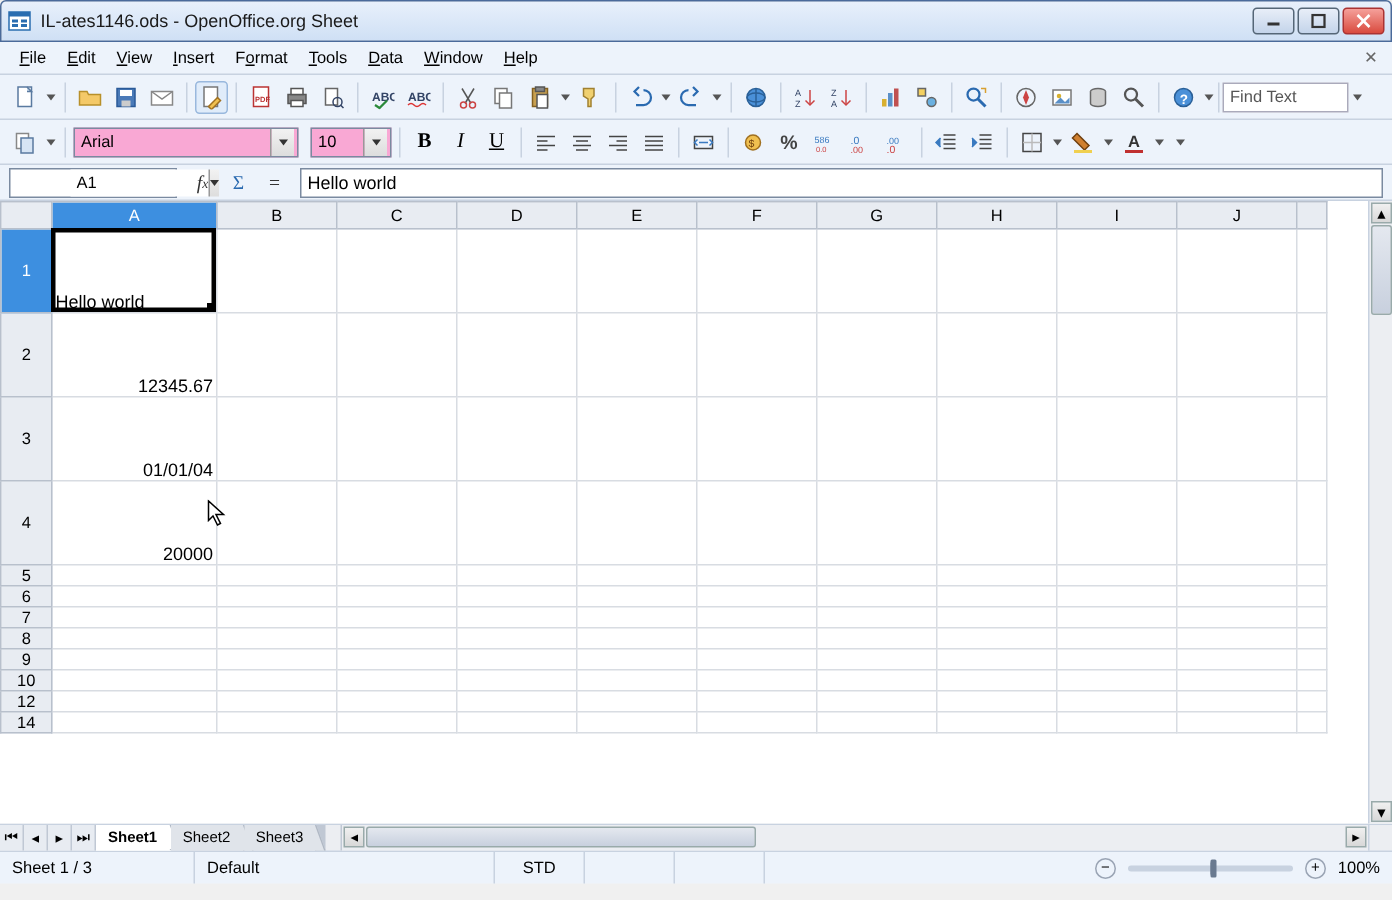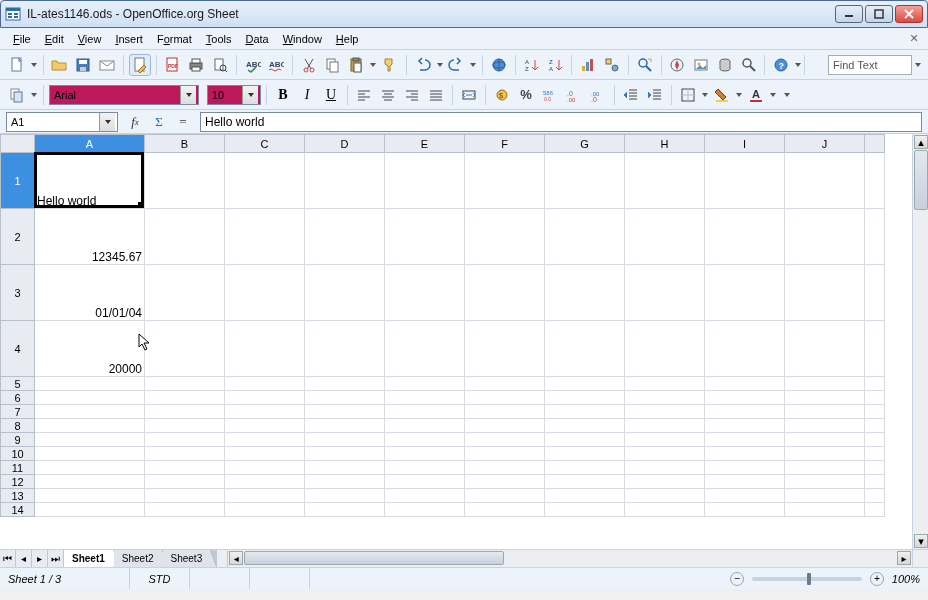--- a/index.html
+++ b/index.html
@@ -21,32 +21,32 @@
 
   
   .toolbar { height: 30px; background: #edf3fb; border-bottom: 1px solid #c8d2e0; display: flex; align-items: center; padding: 0 6px; gap: 2px; }
   .tbtn { width: 22px; height: 22px; border: 1px solid transparent; display: flex; align-items: center; justify-content: center; border-radius: 3px; }
   .tbtn.active { background: #e0ecfa; border-color: #99b8dd; }
   .tbtn svg { width: 16px; height: 16px; }
   .tdrop { width: 8px; display:flex; align-items:center; justify-content:center; }
   .tdrop::after { content: ""; border-left: 3px solid transparent; border-right: 3px solid transparent; border-top: 4px solid #555; }
   .sep { width: 1px; height: 20px; background: #c8d2e0; margin: 0 3px; }
   .findbox { margin-left: auto; display: flex; align-items: center; border: 1px solid #aab; background: white; height: 20px; padding: 0 4px; width: 84px; font-size: 11px; color: #555; }
-  .findbox-wrap { display:flex; align-items:center; gap:2px; border-left:1px solid #c8d2e0; padding-left:23px; margin-left:0;}
+  .findbox-wrap { display:flex; align-items:center; gap:2px; border-left:1px solid #c8d2e0; padding-left:2px; margin-left:0;}
 
   
   .fmt-toolbar { height: 30px; background: #edf3fb; border-bottom: 1px solid #c8d2e0; display: flex; align-items: center; padding: 0 6px; gap: 2px; }
-  .combo { border: 1px solid #7a8aa0; background: #be185d; height: 20px; display: flex; align-items: center; }
+  .combo { border: 1px solid #7a8aa0; background: #f9a8d4; height: 20px; display: flex; align-items: center; }
   .combo-input { border: none; outline: none; padding: 0 4px; font-size: 11px; background: transparent; }
   .combo-btn { width: 16px; height: 18px; background: linear-gradient(#f2f2f2,#ddd); border-left: 1px solid #999; display: flex; align-items: center; justify-content: center; }
   .combo-btn::after { content: ""; border-left: 3px solid transparent; border-right: 3px solid transparent; border-top: 4px solid #333; }
 
   
   .formulabar { height: 24px; background: #edf3fb; border-bottom: 1px solid #c8d2e0; display: flex; align-items: center; padding: 0 6px; gap: 4px; }
-  .namebox { border: 1px solid #7a8aa0; background: white; height: 20px; width: 112px; display: flex; }
+  .namebox { border: 1px solid #7a8aa0; background: white; height: 20px; width: 112px; display: flex; padding-left: 40px; }
   .namebox input { border: none; outline: none; width: 92px; padding: 0 4px; font-size: 11px; }
   .fx-area { display: flex; gap: 6px; align-items:center; padding: 0 4px;}
   .fx-btn { width: 18px; height: 18px; display:flex; align-items:center; justify-content:center; font-style: italic; font-family: serif; font-size: 13px; color:#333;}
   .formula-input { flex: 1; border: 1px solid #7a8aa0; background: white; height: 20px; padding: 0 4px; font-size: 12px; outline: none; }
 
   
   .sheet-area { position: relative; height: 415px; background: white; display: flex; }
   .grid-wrap { flex:1; overflow:hidden; position:relative; }
   table.grid { border-collapse: collapse; table-layout: fixed; }
   .corner { width: 34px; height: 18px; background: #e8ecf2; border: 1px solid #b8c0cc; }
@@ -72,21 +72,21 @@
   .sheet-tab { padding: 1px 8px; border-right: 1px solid #b0b8c4; background: #e0e4ea; display:flex; align-items:center; position:relative; }
   .sheet-tab.active { background: white; font-weight: bold; border-bottom: 1px solid white; }
   .sheet-tab::after{ content:""; position:absolute; right:-4px; top:0; bottom:0; width:8px; background:inherit; transform:skewX(20deg); border-right:1px solid #b0b8c4;}
   .hscroll-track { flex:1; background:#eceef2; border-left:1px solid #c0c8d4; position:relative; margin-left:10px;}
   .hscroll-track .thumb { position:absolute; left:16px; top:1px; height:14px; width:260px; background:linear-gradient(#e4e8ef,#c8d0de); border:1px solid #9aa; border-radius:2px;}
   .hscroll-track .arrow{position:absolute; top:1px; width:14px; height:14px; background:linear-gradient(#f0f0f0,#d8d8d8); border:1px solid #9aa; display:flex;align-items:center;justify-content:center;}
   .hscroll-track .arrow.l{left:1px;} .hscroll-track .arrow.r{right:1px;}
   .splitter{width:6px;background:#c0c8d4;}
 
   
-  .statusbar { height: 22px; background: #edf3fb; border-top: 1px solid #c8d2e0; display: flex; align-items: center; font-size: 11px; font-style: italic; }
+  .statusbar { height: 22px; background: #edf3fb; border-top: 1px solid #c8d2e0; display: flex; align-items: center; font-size: 11px; }
   .sb-cell { padding: 0 8px; border-right: 1px solid #c8d2e0; height: 100%; display:flex; align-items:center; }
   .sb-cell.wide{ min-width:200px;}
   .sb-cell.mid{ min-width:60px; justify-content:center;text-align:center;}
   .zoom-slider { flex:1; display:flex; align-items:center; justify-content:flex-end; gap:8px; padding:0 8px;}
   .slider-track{ width:110px; height:4px; background:#c8d2e0; position:relative; border-radius:2px;}
   .slider-thumb{ position:absolute; left:50%; top:-4px; width:4px; height:12px; background:#6a7a90; border-radius:1px;}
   .slider-mark{ position:absolute; left:50%; top:-2px; width:1px; height:8px; background:#6a7a90;}
   .zoom-btn{ width:14px; height:14px; border:1px solid #9aa4b4; border-radius:50%; display:flex; align-items:center;justify-content:center; font-size:10px;}
 
   .cursor-arrow { position:absolute; pointer-events:none; z-index:20; }
@@ -644,49 +644,21 @@
             <td class="cell" style="height:14px;width:80px"></td>
             <td class="cell" style="height:14px;width:80px"></td>
             <td class="cell" style="height:14px;width:80px"></td>
             <td class="cell" style="height:14px;width:80px"></td>
             <td class="cell" style="height:14px;width:80px"></td>
             <td class="cell" style="height:14px;width:80px"></td>
             <td class="cell" style="height:14px;width:80px"></td>
             <td class="cell" style="height:14px;width:20px"></td>
           </tr>
           <tr>
-            <th class="rowh" style="height:14px">11</th>
-            <td class="cell" style="height:14px;width:110px"></td>
-            <td class="cell" style="height:14px;width:80px"></td>
-            <td class="cell" style="height:14px;width:80px"></td>
-            <td class="cell" style="height:14px;width:80px"></td>
-            <td class="cell" style="height:14px;width:80px"></td>
-            <td class="cell" style="height:14px;width:80px"></td>
-            <td class="cell" style="height:14px;width:80px"></td>
-            <td class="cell" style="height:14px;width:80px"></td>
-            <td class="cell" style="height:14px;width:80px"></td>
-            <td class="cell" style="height:14px;width:80px"></td>
-            <td class="cell" style="height:14px;width:20px"></td>
-          </tr>
-          <tr>
             <th class="rowh" style="height:14px">12</th>
-            <td class="cell" style="height:14px;width:110px"></td>
-            <td class="cell" style="height:14px;width:80px"></td>
-            <td class="cell" style="height:14px;width:80px"></td>
-            <td class="cell" style="height:14px;width:80px"></td>
-            <td class="cell" style="height:14px;width:80px"></td>
-            <td class="cell" style="height:14px;width:80px"></td>
-            <td class="cell" style="height:14px;width:80px"></td>
-            <td class="cell" style="height:14px;width:80px"></td>
-            <td class="cell" style="height:14px;width:80px"></td>
-            <td class="cell" style="height:14px;width:80px"></td>
-            <td class="cell" style="height:14px;width:20px"></td>
-          </tr>
-          <tr>
-            <th class="rowh" style="height:14px">13</th>
             <td class="cell" style="height:14px;width:110px"></td>
             <td class="cell" style="height:14px;width:80px"></td>
             <td class="cell" style="height:14px;width:80px"></td>
             <td class="cell" style="height:14px;width:80px"></td>
             <td class="cell" style="height:14px;width:80px"></td>
             <td class="cell" style="height:14px;width:80px"></td>
             <td class="cell" style="height:14px;width:80px"></td>
             <td class="cell" style="height:14px;width:80px"></td>
             <td class="cell" style="height:14px;width:80px"></td>
             <td class="cell" style="height:14px;width:80px"></td>
@@ -738,20 +710,21 @@
   <div class="hscroll-track">
     <div class="arrow l">◂</div>
     <div class="thumb"></div>
     <div class="arrow r">▸</div>
   </div>
   <div style="width:16px;border-left:1px solid #c8d2e0;"></div>
 </div>
 
 <div class="statusbar">
   <div class="sb-cell" style="min-width:130px">Sheet 1 / 3</div>
+  <div class="sb-cell wide">Default</div>
   <div class="sb-cell mid">STD</div>
   <div class="sb-cell mid"></div>
   <div class="sb-cell mid"></div>
   <div class="zoom-slider">
     <div class="zoom-btn">−</div>
     <div class="slider-track">
         <div class="slider-mark"></div>
         <div class="slider-thumb"></div>
       </div>
     <div class="zoom-btn">+</div>

